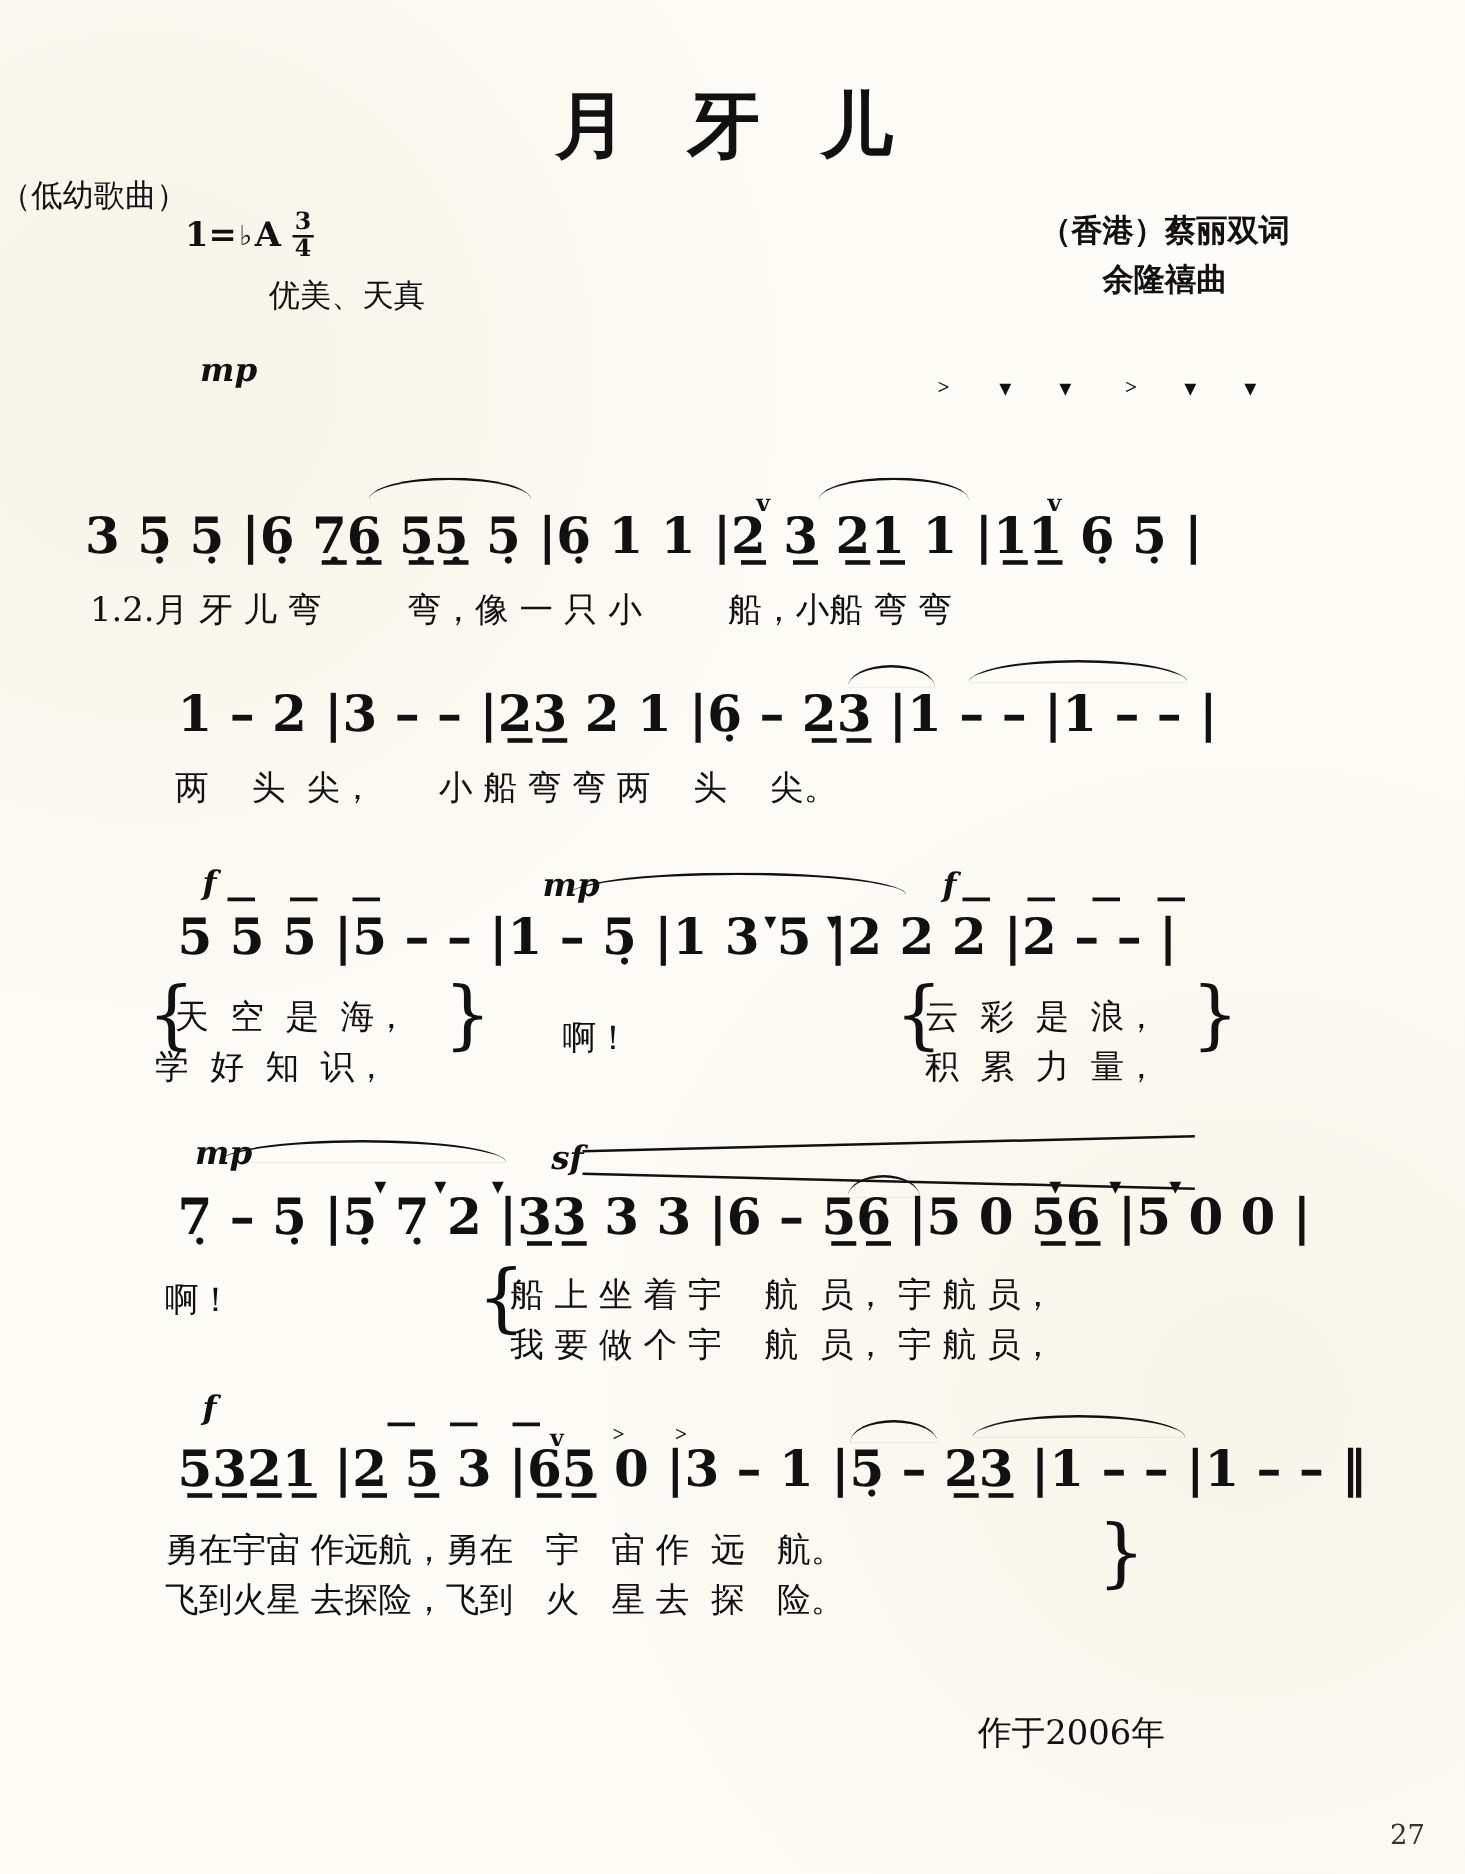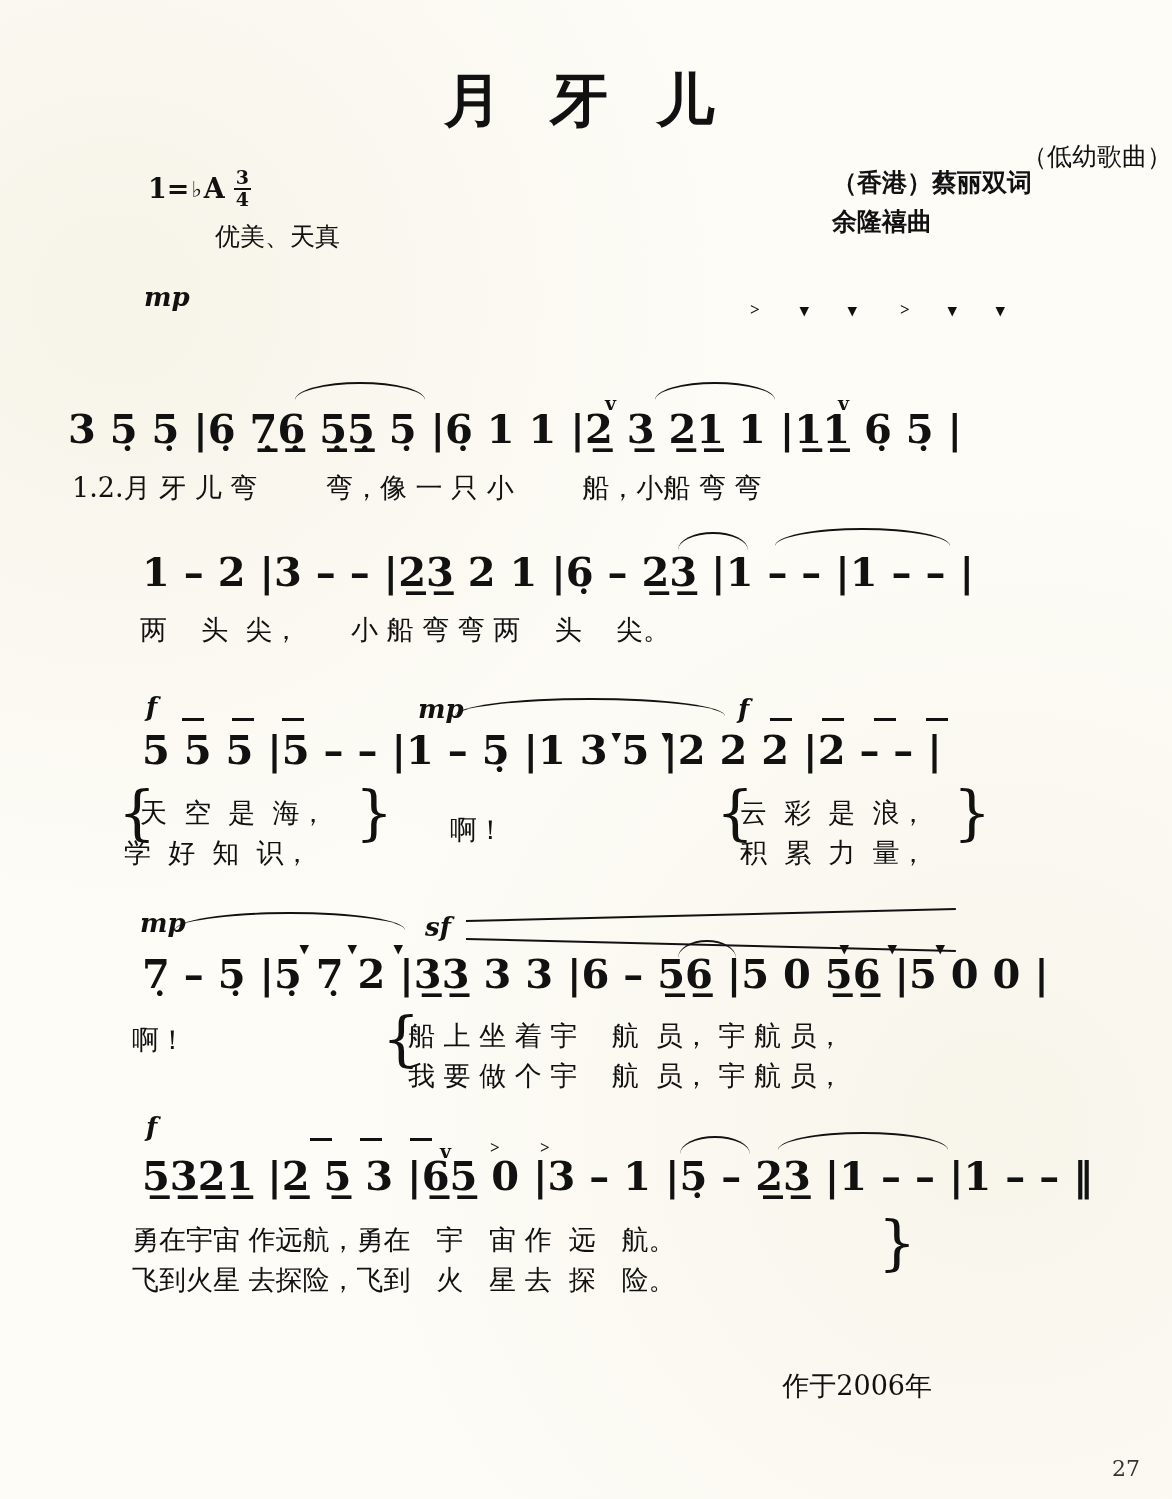--- a/index.html
+++ b/index.html
@@ -21,61 +21,61 @@
   
   .title{
     position:absolute;top:62px;left:0;width:100%;
     text-align:center;
     font-size:58px;font-weight:bold;
     letter-spacing:14px;
     font-family:"DejaVu Serif", serif;
   }
   .subtitle{
     position:absolute;top:140px;left:0;width:100%;
-    text-align:right;font-size:25px;
+    text-align:left;font-size:25px;
     font-family:"DejaVu Serif", serif;
   }
   .keysig{
     position:absolute;left:148px;top:168px;
     font-size:27px;font-weight:bold;
     font-family:"DejaVu Serif", serif;
     display:flex;align-items:center;gap:2px;
   }
   .keysig .flat{font-size:22px;vertical-align:super;}
   .frac{display:inline-flex;flex-direction:column;align-items:center;
         font-size:19px;line-height:1.03;margin-left:7px;font-weight:bold;}
   .frac .num{border-bottom:2px solid #111;padding:0 2px;}
   .mood{
     position:absolute;left:215px;top:220px;
     font-size:25px;font-family:Liberation Mono, monospace;
   }
   .credit{
     position:absolute;right:140px;top:166px;
-    text-align:left;font-size:25px;font-weight:bold;
-    font-family:Liberation Mono, monospace;line-height:1.55;
+    text-align:center;font-size:25px;font-weight:bold;
+    font-family:Liberation Sans, sans-serif;line-height:1.55;
   }
   
   .row{position:absolute;left:0;width:100%;height:auto;}
   .notes{
     position:relative;
     font-family:"DejaVu Serif", serif;
     font-size:40px;font-weight:bold;
     white-space:pre;
     letter-spacing:0px;
   }
   .lyric{
     position:relative;
     font-size:27px;
     font-family:"DejaVu Serif", serif;
     white-space:pre;
   }
   .dyn{
     position:absolute;
     font-family:"DejaVu Serif", serif;
-    font-style:italic;font-weight:bold;font-size:26px;
+    font-style:italic;font-weight:bold;font-size:26px;margin-left:16px;
   }
   
   .abs{position:absolute;}
   .vmark{
     position:absolute;font-size:19px;font-weight:bold;
     font-family:"DejaVu Serif", serif;
   }
   .accent{
     position:absolute;font-size:17px;font-weight:bold;
   }

